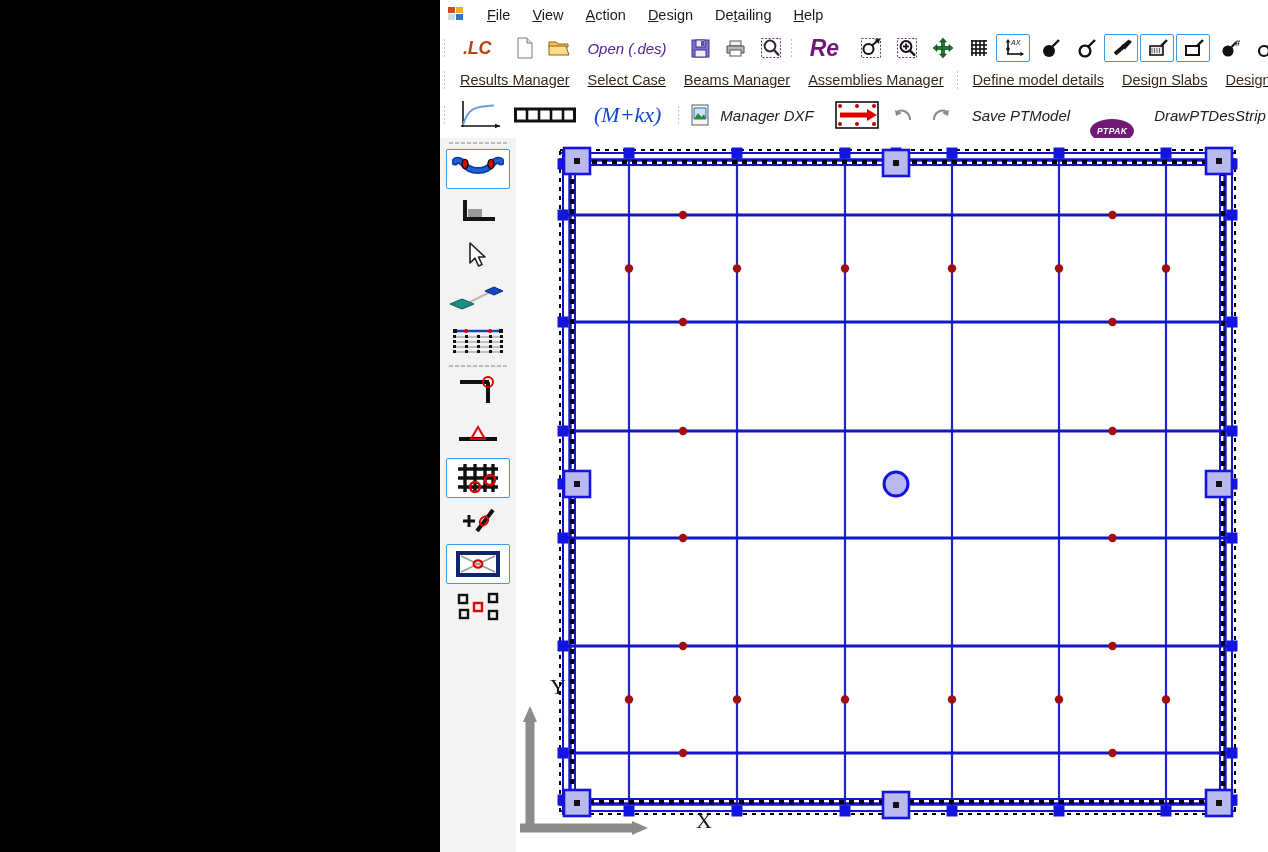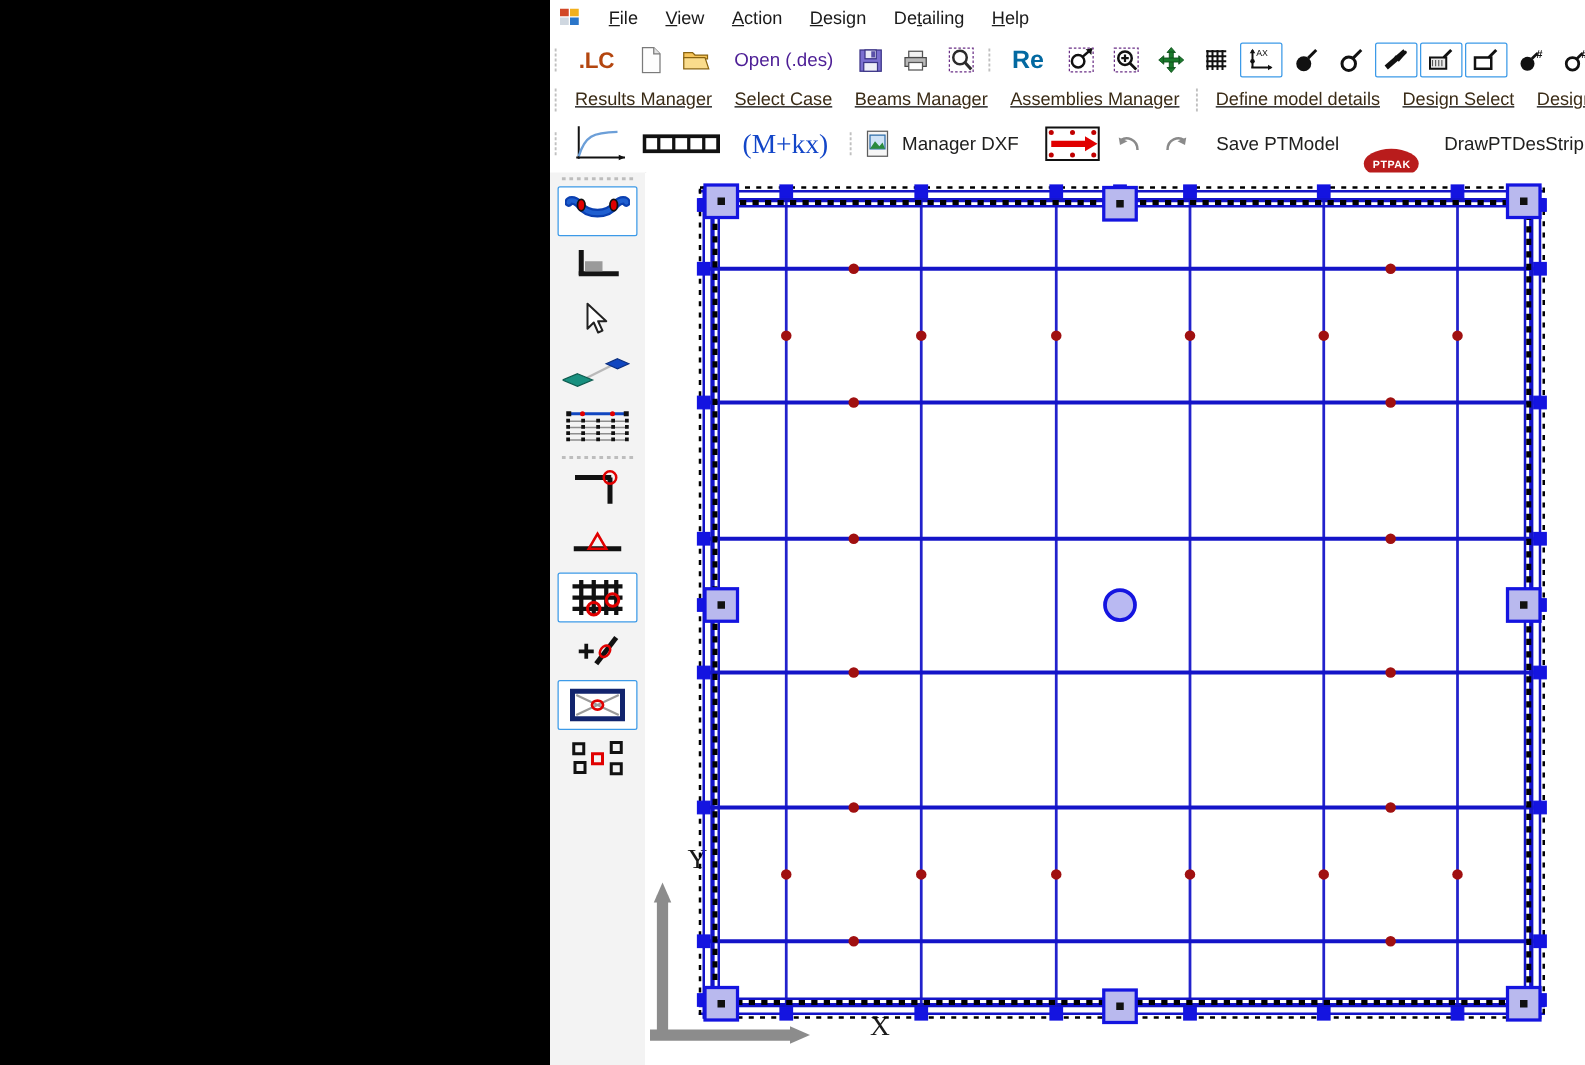--- a/index.html
+++ b/index.html
@@ -44,34 +44,34 @@
   }
   .tb1{height:34px;}
   .tb2{height:30px;text-decoration:underline;}
   .tb3{height:40px;}
   .grip{
     width:3px;height:20px;margin:0 5px 0 3px;flex:none;
     background-image:radial-gradient(#b9b9b9 40%, transparent 41%);
     background-size:3px 4px;opacity:.9;
   }
   .tb-btn{
-    display:flex;align-items:center;justify-content:center;
+    display:flex;align-items:center;justify-content:flex-end;
     height:26px;min-width:26px;padding:0 3px;margin:0 1px;flex:none;cursor:default;
-    border:1px solid transparent;border-radius:2px;
+    border:1px solid transparent;border-radius:2px;font-style:italic;
   }
   .tb-btn.sel{border:1px solid #3c9ae8;background:#ffffff;}
   .tb-text{font-size:15px;color:#4c1d95;padding:0 7px;white-space:nowrap;}
   .tb-text.bold-orange{font-weight:bold;color:#b4460f;font-size:18px;letter-spacing:-.2px;}
-  .tb-text.re{font-weight:bold;color:#0369a1;font-size:20px;}
+  .tb-text.re{font-weight:bold;color:#701a75;font-size:23px;}
 
   .menu2-item{font-size:14.5px;color:#3a2b16;padding:4px 9px;white-space:nowrap;cursor:default;}
 
   .formula{font-size:22px;color:#1346c8;font-family:"Liberation Serif", serif;padding:0 8px;font-weight:500;}
   .ptpak{
-    width:44px;height:24px;border-radius:50%;background:#b91c1c;color:#fff;
+    width:44px;height:24px;border-radius:50%;background:#701a75;color:#fff;
     font-size:8.5px;font-weight:bold;display:flex;align-items:center;justify-content:center;
     letter-spacing:.4px;
     margin-top:32px;
   }
   .tb3-text{font-size:15px;color:#20201f;padding:0 10px;white-space:nowrap;}
 
   
   .palette{
     position:absolute;left:0;top:138px;width:76px;height:714px;background:#f3f3f3;
     border-right:1px solid #cfcfcf;
@@ -302,21 +302,21 @@
     </div>
 
     <div class="toolbar tb2">
       <div class="grip"></div>
       <div class="menu2-item">Results Manager</div>
       <div class="menu2-item">Select Case</div>
       <div class="menu2-item">Beams Manager</div>
       <div class="menu2-item">Assemblies Manager</div>
       <div class="grip"></div>
       <div class="menu2-item">Define model details</div>
-      <div class="menu2-item">Design Select</div>
+      <div class="menu2-item">Design Slabs</div>
       <div class="menu2-item">Design B</div>
     </div>
 
     <div class="toolbar tb3">
       <div class="grip"></div>
 
       <div class="tb-btn">
         <svg width="48" height="32" viewBox="0 0 48 32">
           <line x1="7" y1="2" x2="7" y2="28" stroke="#111" stroke-width="1.6"></line>
           <line x1="5" y1="27" x2="44" y2="27" stroke="#111" stroke-width="1.6"></line>

